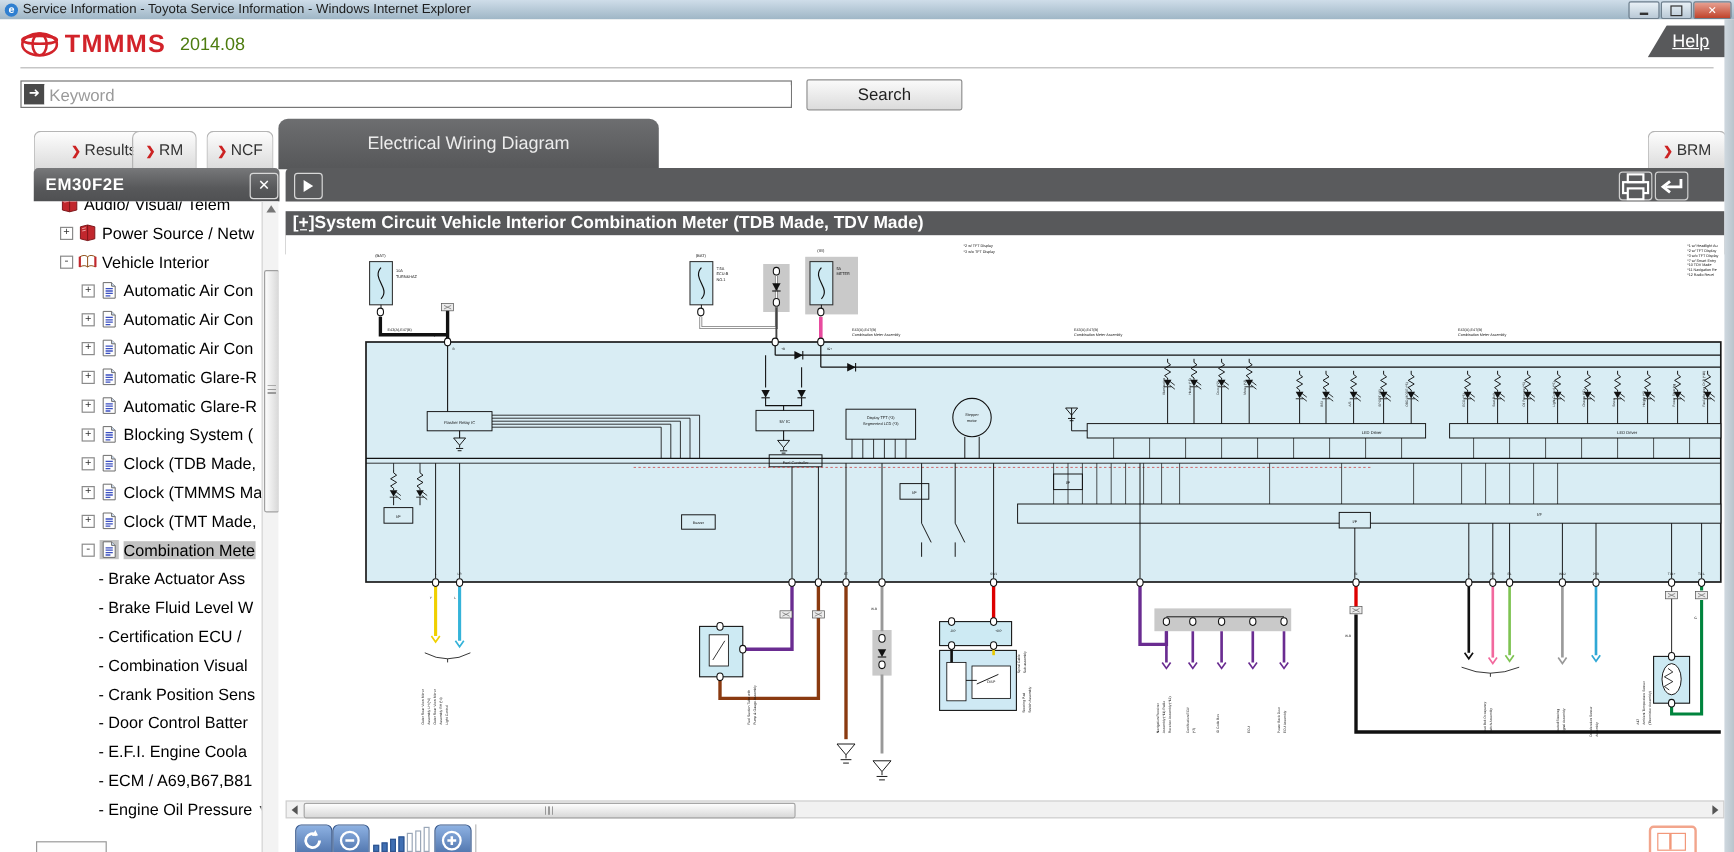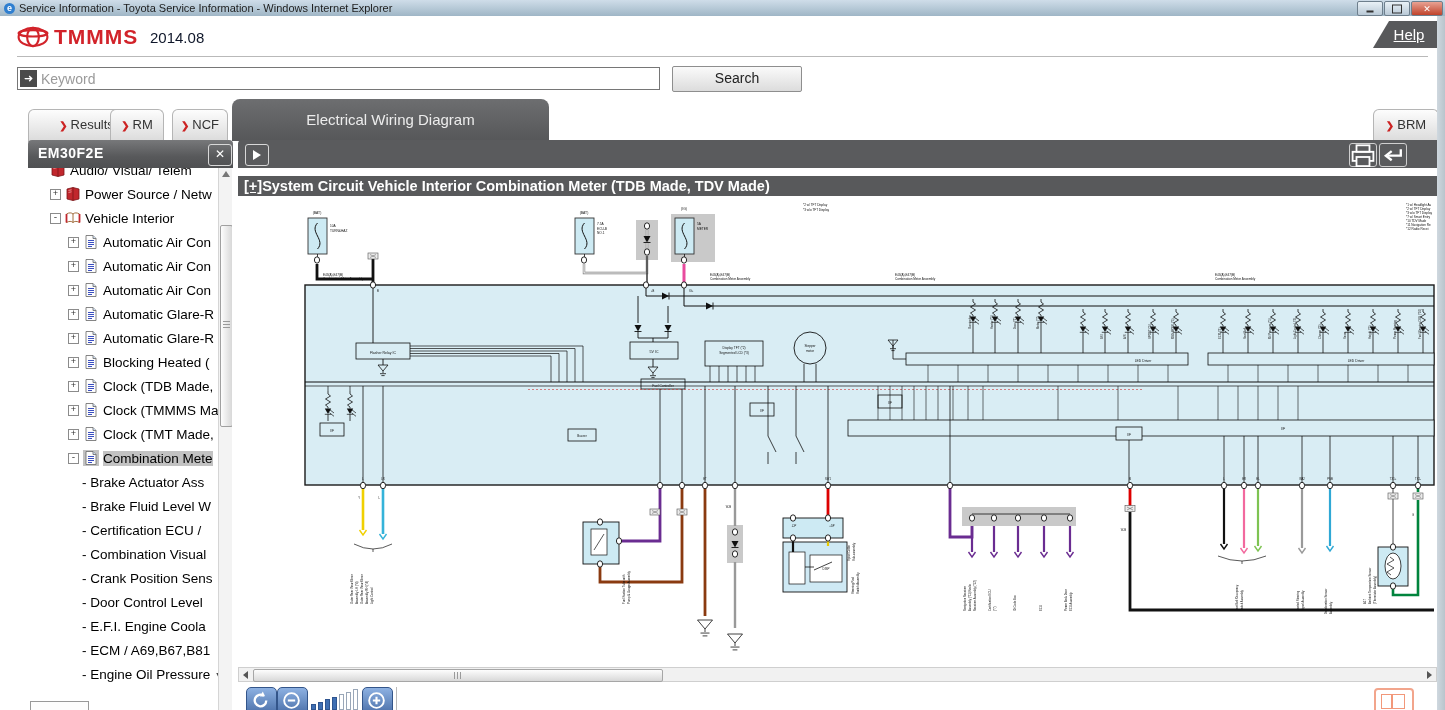--- a/index.html
+++ b/index.html
@@ -13,21 +13,21 @@
   .winbtns{position:absolute;right:2px;top:1px;display:flex;gap:1px;}
   .wbtn{width:24px;height:13px;border:1px solid #6e7f8d;border-radius:2px;
     background:linear-gradient(#e9f1f7,#b9c9d6);position:relative;}
   .wbtn.close{width:30px;background:linear-gradient(#e8a293,#c0432b);}
   .wbtn .glyph{position:absolute;left:50%;top:50%;transform:translate(-50%,-50%);width:8px;height:7px;}
   
   .header{position:absolute;left:0;top:16px;width:1445px;height:41px;background:#fff;}
   .logo{position:absolute;left:17px;top:9px;display:flex;align-items:center;}
   .logo svg{width:32px;height:22px;}
   .brand{font-size:21px;font-weight:bold;letter-spacing:1px;color:#d2232a;margin-left:5px;}
-  .version{position:absolute;left:150px;top:13px;font-size:15px;color:#0f172a;}
+  .version{position:absolute;left:150px;top:13px;font-size:15px;color:#4d7c0f;}
   .helptab{position:absolute;right:0px;top:5px;width:72px;height:27px;background:#58595b;
     clip-path:polygon(16px 0,100% 0,100% 100%,0 100%);color:#fff;font-size:15px;text-align:center;
     line-height:27px;text-decoration:underline;cursor:pointer;}
   .hrule{position:absolute;left:17px;top:56px;width:1411px;height:2px;background:#b9b9b9;}
   
   .searchrow{position:absolute;left:0;top:57px;width:1445px;height:42px;background:#fff;}
   .searchbox{position:absolute;left:17px;top:10px;width:641px;height:21px;border:1px solid #767676;background:#fff;display:flex;align-items:center;}
   .searchbox .go{width:17px;height:17px;margin-left:2px;background:#4a4a4a;color:#fff;font-size:11px;line-height:17px;text-align:center;}
   .searchbox input{border:none;outline:none;flex:1;font-size:14px;padding:0 4px;color:#222;font-family:"Liberation Sans",sans-serif;}
   .searchbox input::placeholder{color:#9a9a9a;}
@@ -247,21 +247,21 @@
             </svg></span>
           <span class="tlabel">Automatic Glare-R</span>
         </div>
         <div class="trow lvl1">
           <span class="exp">+</span>
           <span class="ticon"><svg viewBox="0 0 16 16">
               <path d="M3 1.5 H10 L13 4.5 V14.5 H3 Z" fill="#fdfdfd" stroke="#666" stroke-width="0.8"></path>
               <path d="M10 1.5 V4.5 H13" fill="#cfe0f5" stroke="#666" stroke-width="0.8"></path>
               <path d="M5 6.5 H11 M5 8.5 H11 M5 10.5 H11 M5 12.5 H9" stroke="#3b4fc1" stroke-width="1.1"></path>
             </svg></span>
-          <span class="tlabel">Blocking Heated (</span>
+          <span class="tlabel">Blocking System (</span>
         </div>
         <div class="trow lvl1">
           <span class="exp">+</span>
           <span class="ticon"><svg viewBox="0 0 16 16">
               <path d="M3 1.5 H10 L13 4.5 V14.5 H3 Z" fill="#fdfdfd" stroke="#666" stroke-width="0.8"></path>
               <path d="M10 1.5 V4.5 H13" fill="#cfe0f5" stroke="#666" stroke-width="0.8"></path>
               <path d="M5 6.5 H11 M5 8.5 H11 M5 10.5 H11 M5 12.5 H9" stroke="#3b4fc1" stroke-width="1.1"></path>
             </svg></span>
           <span class="tlabel">Clock (TDB Made,</span>
         </div>
@@ -301,21 +301,21 @@
         <div class="trow lvl2">
           <span class="tlabel">- Certification ECU /</span>
         </div>
         <div class="trow lvl2">
           <span class="tlabel">- Combination Visual</span>
         </div>
         <div class="trow lvl2">
           <span class="tlabel">- Crank Position Sens</span>
         </div>
         <div class="trow lvl2">
-          <span class="tlabel">- Door Control Level</span>
+          <span class="tlabel">- Door Control Batter</span>
         </div>
         <div class="trow lvl2">
           <span class="tlabel">- E.F.I. Engine Coola</span>
         </div>
         <div class="trow lvl2">
           <span class="tlabel">- ECM / A69,B67,B81</span>
         </div>
         <div class="trow lvl2">
           <span class="tlabel">- Engine Oil Pressure</span>
           <span class="ddown">▾</span>

